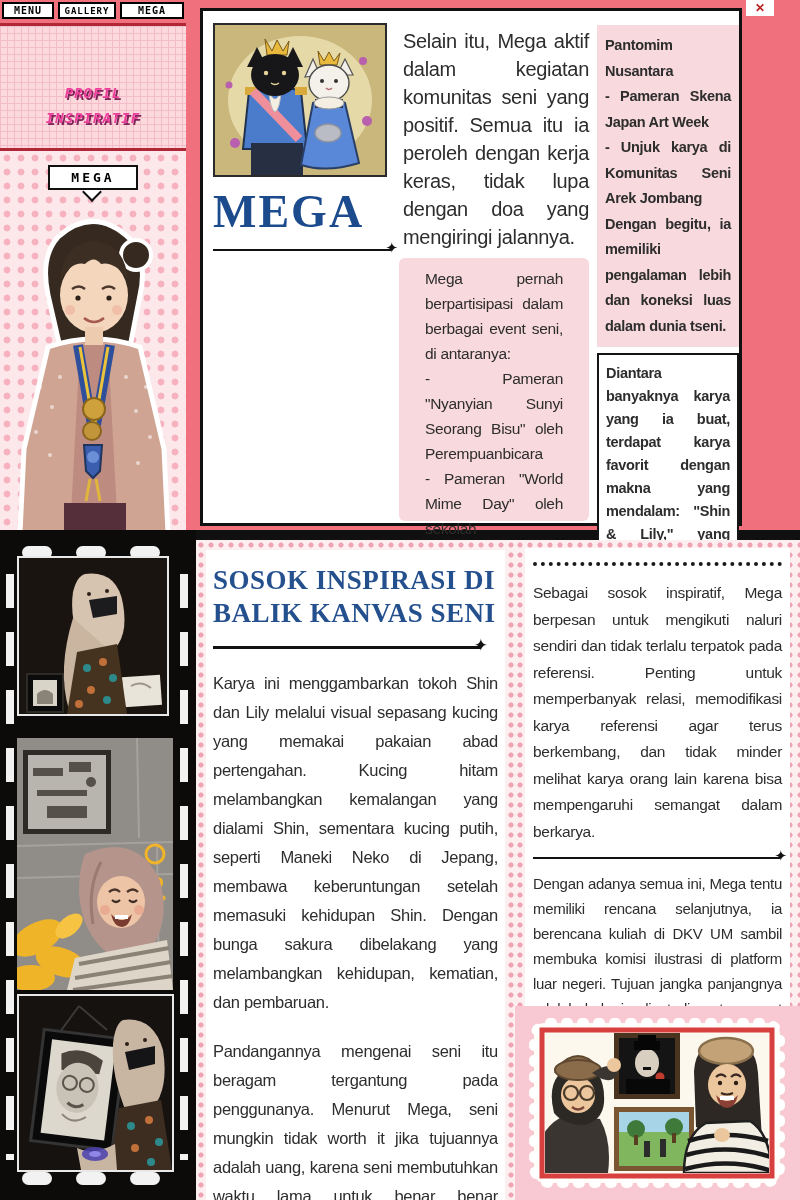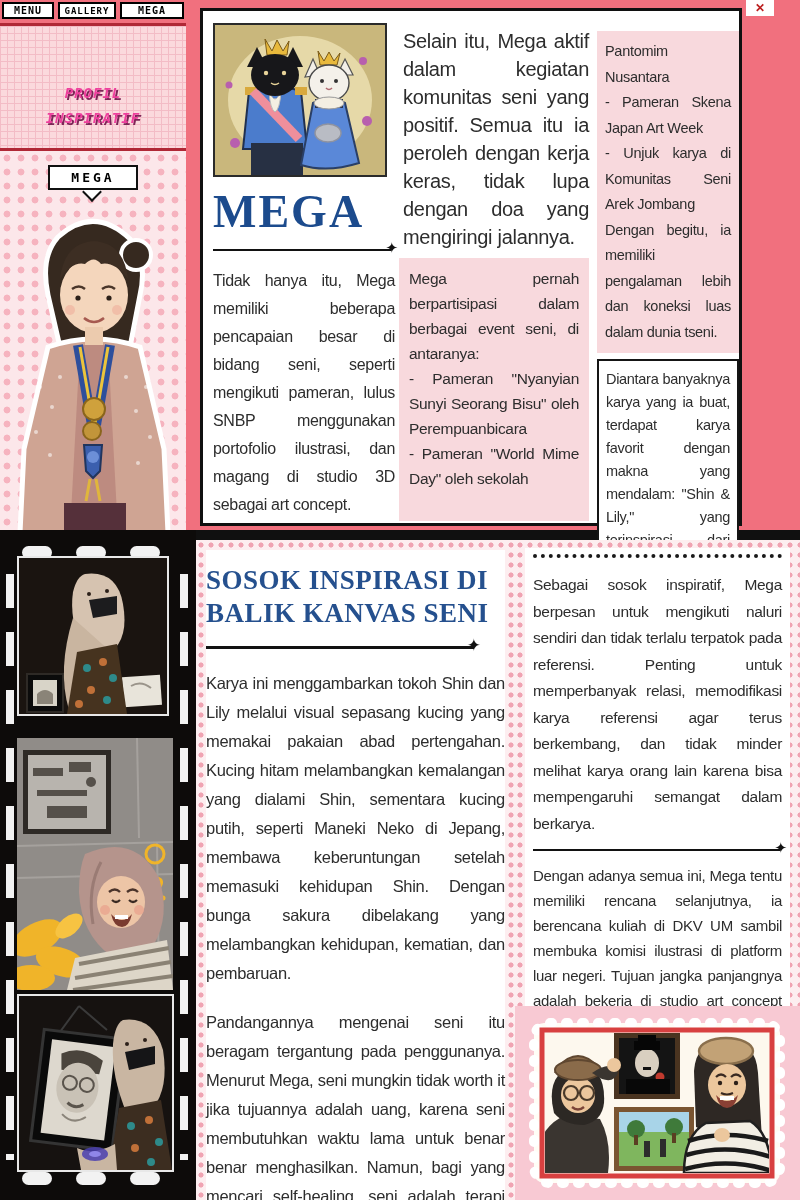--- a/index.html
+++ b/index.html
@@ -54,23 +54,23 @@
   .card-title{margin:12px 0 0 0;font-family:"Liberation Serif",serif;font-weight:bold;
       font-size:46px;letter-spacing:2px;color:#1c4b8d;line-height:1;}
   .rule{position:relative;border-top:2.5px solid #121212;height:0;}
   .rule .star{position:absolute;right:-7px;top:-11px;font-size:15px;color:#121212;line-height:1;}
   .r1{margin-top:14px;width:178px;}
   .jtext{text-align:justify;color:#2d2d2d;letter-spacing:-0.3px;}
   .col1 p{margin:16px 0 0 0;font-size:16px;line-height:28px;}
   .col2{position:absolute;left:200px;top:12px;width:186px;}
   .col2 p{margin:4px 0 0 0;font-size:20px;line-height:28px;}
   .pinkbox2{position:absolute;left:196px;top:247px;width:190px;height:263px;background:#f8d9dd;
-      box-sizing:border-box;padding:8px 10px;}
+      box-sizing:border-box;padding:8px 26px;border-radius:6px;}
   .pinkbox2 p{margin:0;font-size:15.5px;line-height:25px;}
-  .col3{position:absolute;left:394px;top:20px;width:142px;}
+  .col3{position:absolute;left:394px;top:14px;width:142px;font-weight:bold;}
   .pinkbox3{background:#f8d9dd;box-sizing:border-box;padding:8px 8px;}
   .pinkbox3 p{margin:0;font-size:14.5px;line-height:25.5px;}
   .whitebox3{margin-top:6px;border:2px solid #151515;box-sizing:border-box;padding:7px 7px;background:#fff;}
   .whitebox3 p{margin:0;font-size:14.5px;line-height:23px;}
   .ml{white-space:pre-line;}
 
   
   .filmstrip{position:absolute;left:0;top:530px;width:196px;height:670px;background:#0d0b0a;}
   .hole{position:absolute;width:30px;height:13px;border-radius:7px;background:#f2f2f2;}
   .perf{position:absolute;width:8px;top:44px;height:586px;
@@ -78,31 +78,31 @@
   .perf-l{left:6px;} .perf-r{left:180px;}
   .fphoto{position:absolute;left:17px;display:block;}
   .fborder{border:2px solid #e8e8e8;}
 
   
   .dotpattern{background-color:#fdeef0;
       background-image:radial-gradient(#f0a3b2 2.3px,transparent 2.8px);
       background-size:10px 10px;}
   .article-col{position:absolute;left:196px;top:540px;width:319px;height:660px;}
   .article-inner{position:absolute;left:10px;top:10px;width:299px;height:650px;background:#fff;
-      box-sizing:border-box;padding:10px 0;}
+      box-sizing:border-box;padding:10px 7px;}
   .headline{margin:4px 0 0 0;font-family:"Liberation Serif",serif;font-weight:bold;
       font-size:27px;line-height:33px;letter-spacing:0.5px;color:#25508e;}
   .r2{margin-top:16px;width:268px;border-top-width:3px;}
   .r2 .star{font-size:17px;top:-12px;}
   .article-inner p{margin:20px 0 0 0;font-size:16.5px;line-height:29px;}
 
   
   .aside-col{position:absolute;left:515px;top:540px;width:285px;height:660px;}
   .aside-card{position:absolute;left:10px;top:8px;width:265px;height:458px;background:#fff;
-      box-sizing:border-box;padding:4px 8px;}
+      box-sizing:border-box;padding:12px 8px;}
   .dotline{border-top:4px dotted #1a1a1a;height:0;margin:2px 0 0 0;}
   .aside-card .msg{margin:14px 0 0 0;font-size:15.5px;line-height:26.5px;}
   .r3{margin:12px 0 0 0;width:247px;border-top-width:2.5px;}
   .aside-card .plans{margin:12px 0 0 0;font-size:15px;line-height:25px;}
   .aside-pink{position:absolute;left:0;top:466px;width:285px;height:194px;background:#f8c9d3;}
   .cartoon{position:absolute;left:11px;top:9px;display:block;}
 </style>
 </head>
 <body>
 
@@ -206,21 +206,20 @@
         <circle cx="107" cy="56" r="2" fill="#333"></circle>
           <circle cx="121" cy="56" r="2" fill="#333"></circle>
         <path d="M111,63 q3,3 6,0" stroke="#b06a70" stroke-width="1.6" fill="none"></path>
         <ellipse cx="114" cy="78" rx="15" ry="6" fill="#f4efe2" stroke="#999" stroke-width="1"></ellipse>
       </svg>
 
       <h1 class="card-title">MEGA</h1>
       <div class="rule r1">
         <span class="star">✦</span>
       </div>
-      <p class="jtext">Tidak hanya itu, Mega memiliki beberapa pencapaian besar di bidang seni, seperti mengikuti pameran, lulus SNBP menggunakan portofolio ilustrasi, dan magang di studio 3D sebagai art concept.</p>
     </div>
 
     <div class="col2">
       <p class="jtext">Selain itu, Mega aktif dalam kegiatan komunitas seni yang positif. Semua itu ia peroleh dengan kerja keras, tidak lupa dengan doa yang mengiringi jalannya.</p>
     </div>
     <div class="pinkbox2">
       <p class="jtext ml">Mega pernah berpartisipasi dalam berbagai event seni, di antaranya:
 - Pameran "Nyanyian Sunyi Seorang Bisu" oleh Perempuanbicara
 - Pameran "World Mime Day" oleh sekolah</p>
     </div>

